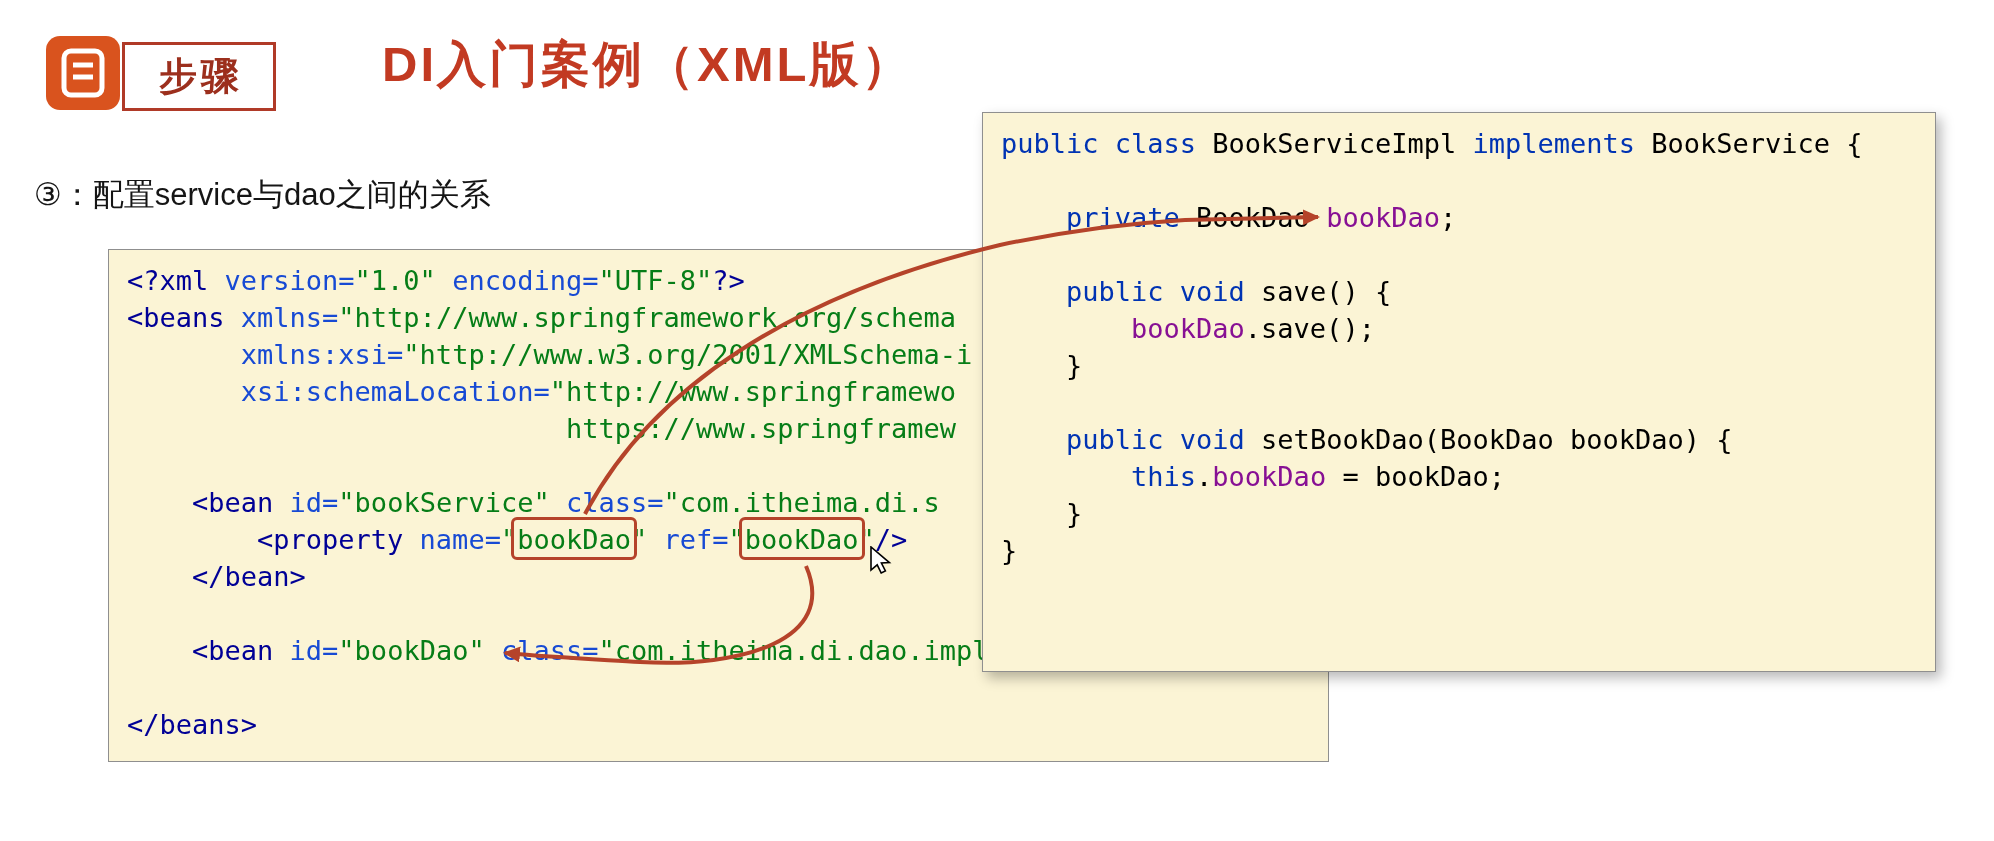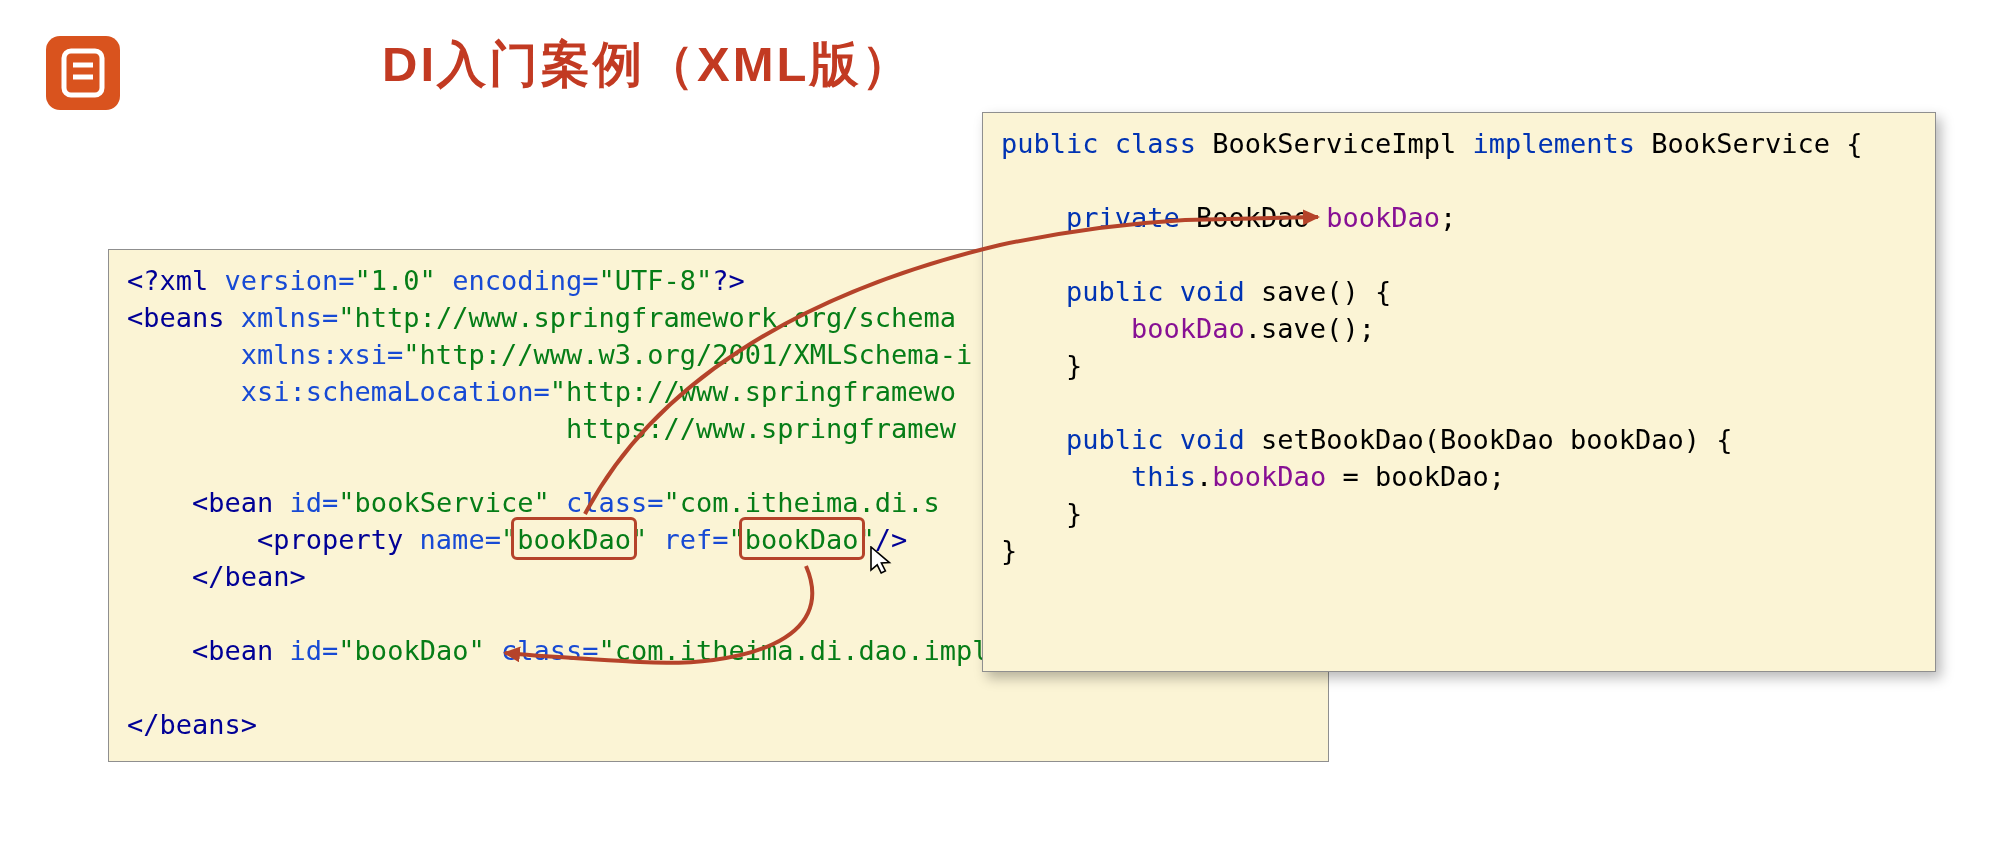--- a/index.html
+++ b/index.html
@@ -66,22 +66,26 @@
 
 <div class="stage">
 
   <div class="step-icon">
     <svg width="74" height="74" viewBox="0 0 74 74">
       <rect x="18" y="15" width="38" height="44" rx="7" fill="none" stroke="#ffffff" stroke-width="5"></rect>
       <line x1="27" y1="29" x2="47" y2="29" stroke="#ffffff" stroke-width="5"></line>
       <line x1="27" y1="41" x2="47" y2="41" stroke="#ffffff" stroke-width="5"></line>
     </svg>
   </div>
+  <div class="badge">
+    <span>步骤</span>
+  </div>
   <h1 class="page-title">DI入门案例（XML版）</h1>
 
+  <div class="step-heading">③：配置service与dao之间的关系</div>
 
   <section class="panel xml-panel">
     <div class="code"><div class="code-line"><span class="tk-tag">&lt;?xml </span><span class="tk-attr">version=</span><span class="tk-val">"1.0"</span><span class="tk-plain"> </span><span class="tk-attr">encoding=</span><span class="tk-val">"UTF-8"</span><span class="tk-tag">?&gt;</span></div><div class="code-line"><span class="tk-tag">&lt;beans </span><span class="tk-attr">xmlns=</span><span class="tk-val">"http://www.springframework.org/schema</span></div><div class="code-line"><span class="tk-plain">       </span><span class="tk-attr">xmlns:xsi=</span><span class="tk-val">"http://www.w3.org/2001/XMLSchema-i</span></div><div class="code-line"><span class="tk-plain">       </span><span class="tk-attr">xsi:schemaLocation=</span><span class="tk-val">"http://www.springframewo</span></div><div class="code-line"><span class="tk-plain">                           </span><span class="tk-val">https://www.springframew</span></div><div class="code-line">&nbsp;</div><div class="code-line"><span class="tk-plain">    </span><span class="tk-tag">&lt;bean </span><span class="tk-attr">id=</span><span class="tk-val">"bookService"</span><span class="tk-plain"> </span><span class="tk-attr">class=</span><span class="tk-val">"com.itheima.di.s</span></div><div class="code-line"><span class="tk-plain">        </span><span class="tk-tag">&lt;property </span><span class="tk-attr">name=</span><span class="tk-val">"</span><span class="tk-val redbox">bookDao</span><span class="tk-val">"</span><span class="tk-plain"> </span><span class="tk-attr">ref=</span><span class="tk-val">"</span><span class="tk-val redbox">bookDao</span><span class="tk-val">"</span><span class="tk-tag">/&gt;</span></div><div class="code-line"><span class="tk-plain">    </span><span class="tk-tag">&lt;/bean&gt;</span></div><div class="code-line">&nbsp;</div><div class="code-line"><span class="tk-plain">    </span><span class="tk-tag">&lt;bean </span><span class="tk-attr">id=</span><span class="tk-val">"bookDao"</span><span class="tk-plain"> </span><span class="tk-attr">class=</span><span class="tk-val">"com.itheima.di.dao.impl.BookDaoImpl"</span><span class="tk-tag">/&gt;</span></div><div class="code-line">&nbsp;</div><div class="code-line"><span class="tk-tag">&lt;/beans&gt;</span></div></div>
   </section>
 
   <section class="panel java-panel">
     <div class="code"><div class="code-line"><span class="tk-kw">public class </span><span class="tk-plain">BookServiceImpl </span><span class="tk-kw">implements </span><span class="tk-plain">BookService {</span></div><div class="code-line">&nbsp;</div><div class="code-line"><span class="tk-plain">    </span><span class="tk-kw">private </span><span class="tk-plain">BookDao </span><span class="tk-field">bookDao</span><span class="tk-plain">;</span></div><div class="code-line">&nbsp;</div><div class="code-line"><span class="tk-plain">    </span><span class="tk-kw">public void </span><span class="tk-plain">save() {</span></div><div class="code-line"><span class="tk-plain">        </span><span class="tk-field">bookDao</span><span class="tk-plain">.save();</span></div><div class="code-line"><span class="tk-plain">    }</span></div><div class="code-line">&nbsp;</div><div class="code-line"><span class="tk-plain">    </span><span class="tk-kw">public void </span><span class="tk-plain">setBookDao(BookDao bookDao) {</span></div><div class="code-line"><span class="tk-plain">        </span><span class="tk-kw">this</span><span class="tk-plain">.</span><span class="tk-field">bookDao</span><span class="tk-plain"> = bookDao;</span></div><div class="code-line"><span class="tk-plain">    }</span></div><div class="code-line"><span class="tk-plain">}</span></div></div>
   </section>
 
   <svg class="overlay" width="1994" height="841" viewBox="0 0 1994 841">

